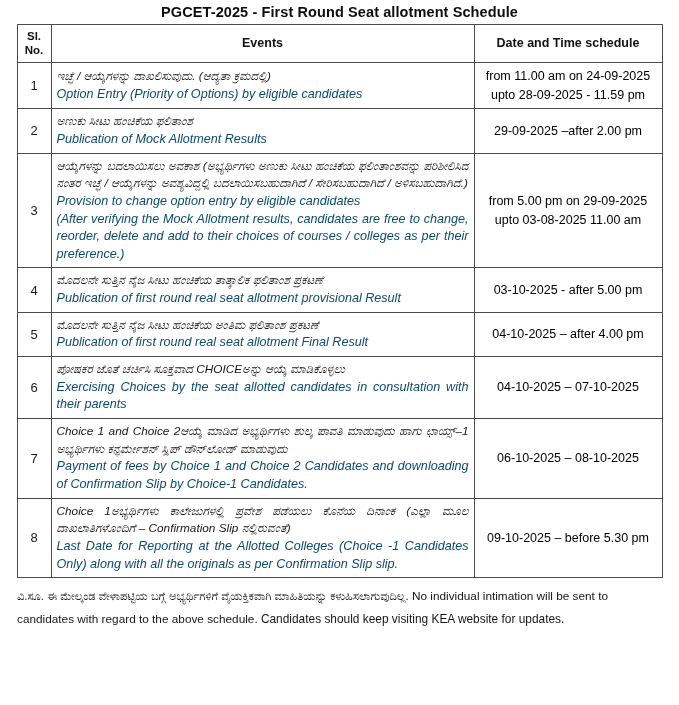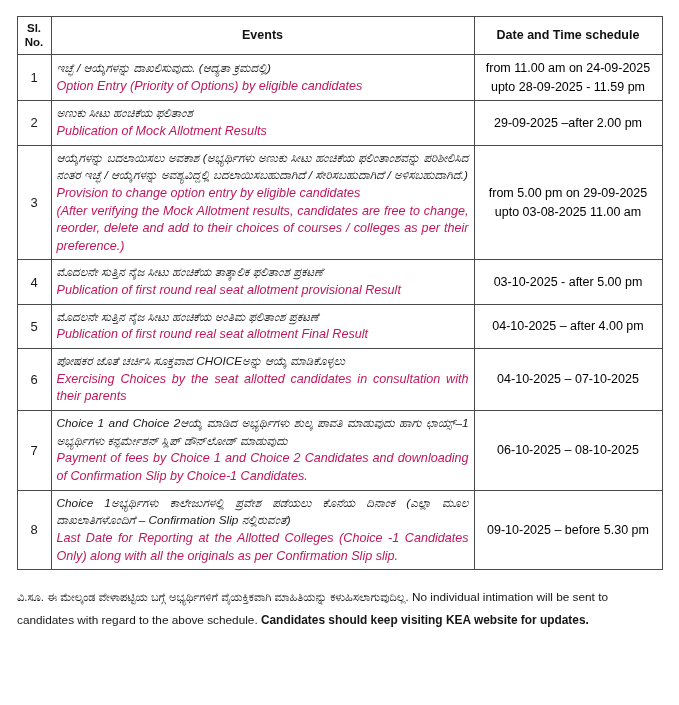--- a/index.html
+++ b/index.html
@@ -27,21 +27,21 @@
     font-weight: bold;
     letter-spacing: 0.1px;
     padding-top: 4px;
     padding-bottom: 4px;
     color: #0d0d0d;
   }
   table.schedule {
     border-collapse: collapse;
     table-layout: fixed;
     width: 645px;
-    margin: 16px auto;
+    margin: 0 auto;
     border: 1.6px solid #2a2a2a;
   }
   table.schedule td, table.schedule th {
     border: 1.1px solid #4a4a4a;
     vertical-align: middle;
     padding: 4px 5px;
     box-sizing: border-box;
   }
   col.c-sl { width: 34px; }
   col.c-ev { width: 423px; }
@@ -82,40 +82,40 @@
     font-size: 11.8px;
     line-height: 1.5;
     color: #171717;
     display: block;
   }
   .kn.just { text-align: justify; text-align-last: left; }
   .en {
     font-size: 12.6px;
     line-height: 1.4;
     display: block;
-    color: #be185d;
+    color: #0c4a6e;
   }
   .en.just { text-align: justify; text-align-last: left; }
 
   .footer {
     width: 645px;
     margin: 7px auto 0 auto;
     font-size: 11.6px;
     line-height: 1.85;
     color: #161616;
   }
   .footer .kn-inline {
     font-size: 11.4px;
     margin-top: 36px;
   }
   .footer .en-inline {
     font-size: 11.8px;
   }
   .footer .bold-inline {
-    font-weight: bold;
+    font-weight: normal;
     font-size: 11.9px;
     text-align: right;
   }
   .sign-area {
     width: 645px;
     margin: 0 auto;
     height: 58px;
     position: relative;
   }
   .sign-wrap {
@@ -138,20 +138,21 @@
     font-size: 11.5px;
     letter-spacing: 0.2px;
     white-space: nowrap;
   }
 </style>
 </head>
 <body>
 
 <div class="page">
 
+  <div class="doc-title">PGCET-2025 - First Round Seat allotment Schedule</div>
 
   <table class="schedule">
     <colgroup>
       <col class="c-sl">
       <col class="c-ev">
       <col class="c-dt">
     </colgroup>
     <thead>
       <tr>
         <th class="head sl">

